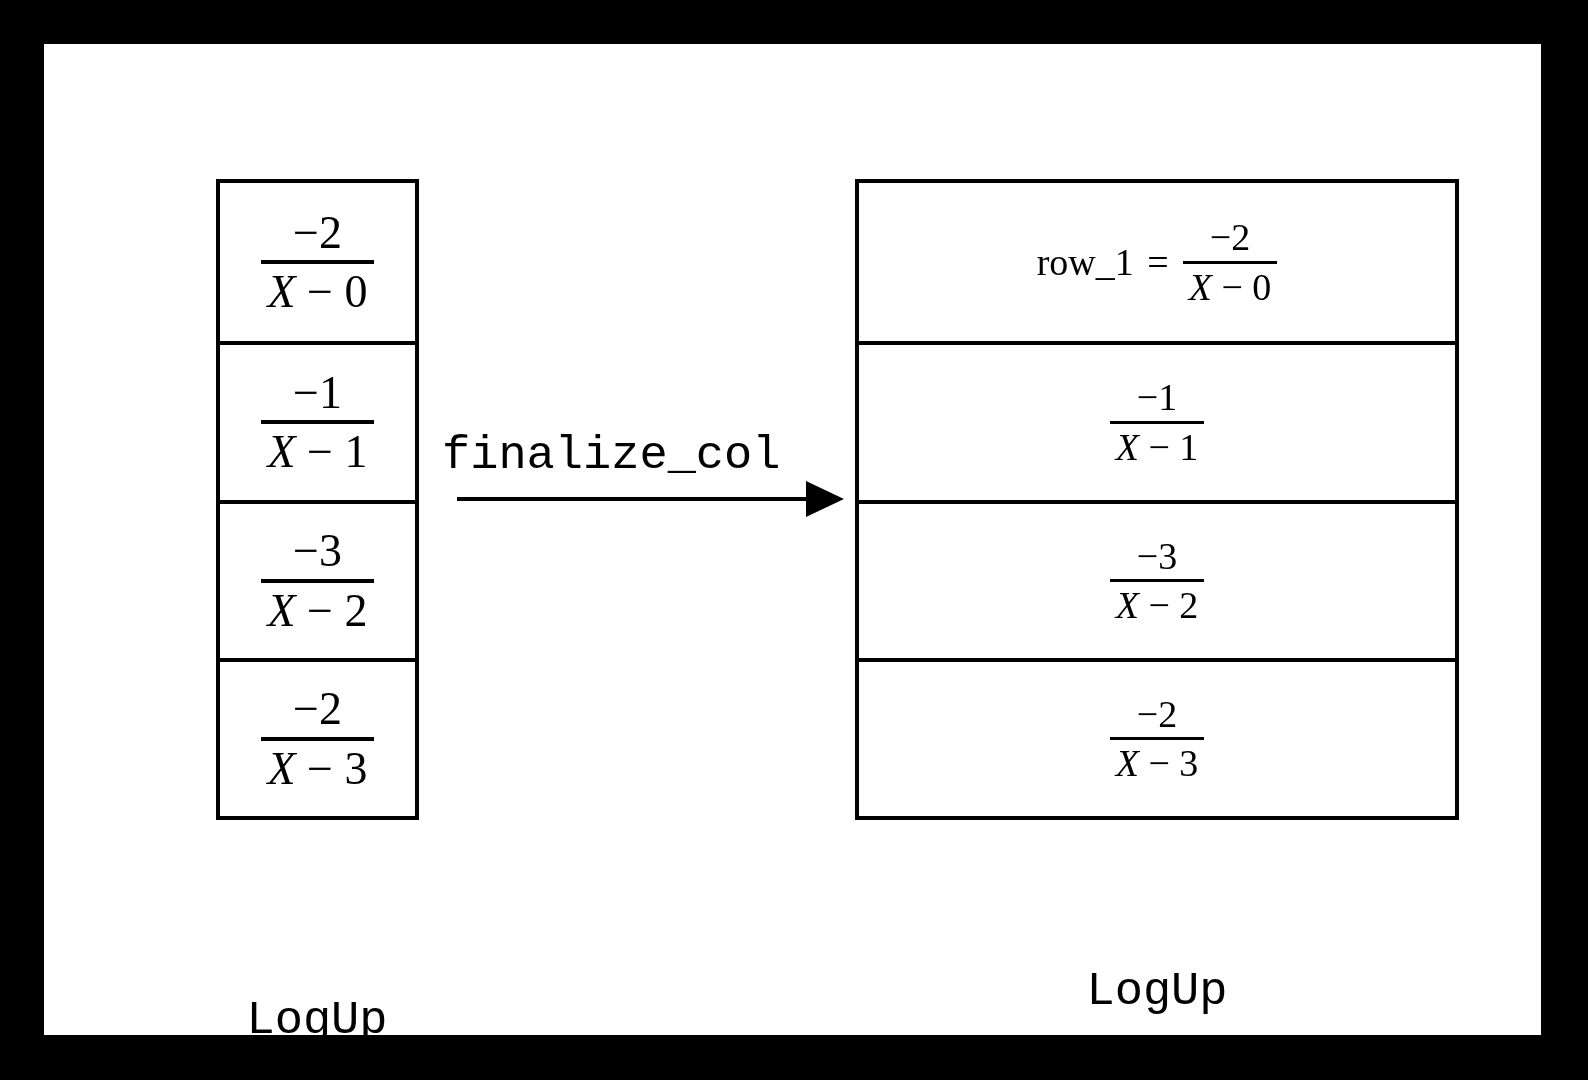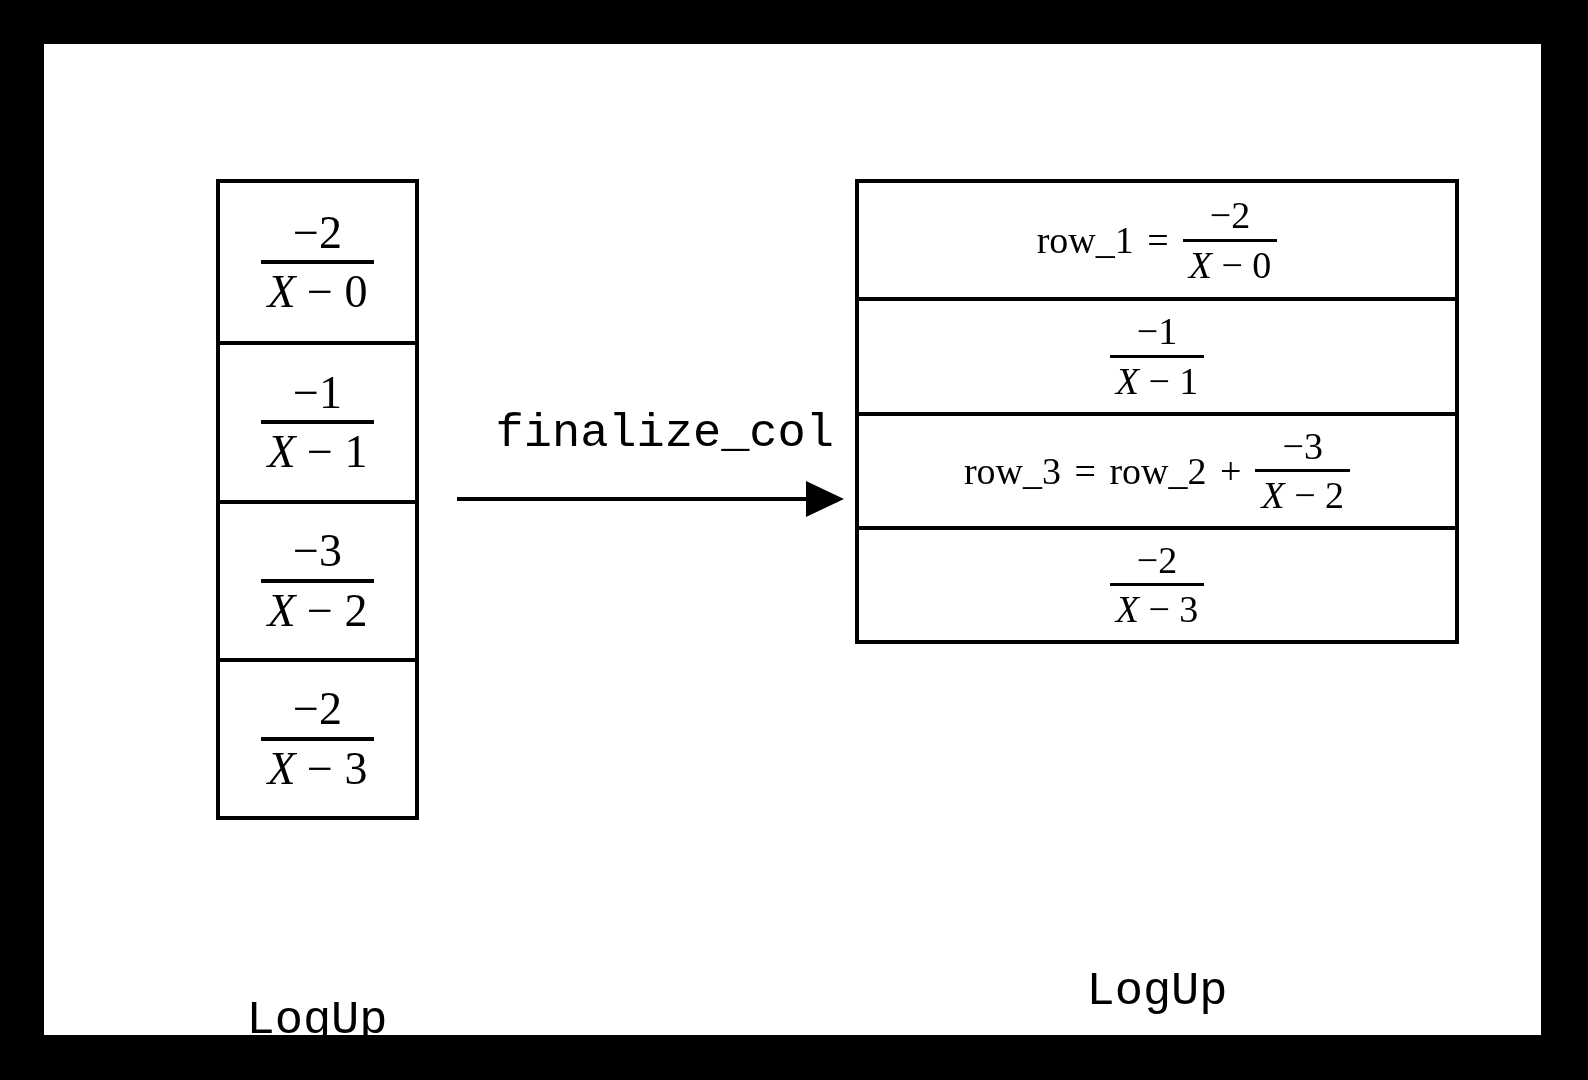--- a/index.html
+++ b/index.html
@@ -20,21 +20,21 @@
   
   .tbl {
     position: absolute;
     box-sizing: border-box;
     border: 4px solid #000;
     background: #fff;
     display: grid;
     grid-template-rows: repeat(4, 1fr);
   }
   .tbl-left  { left: 172px; top: 135px; width: 203px; height: 641px; }
-  .tbl-right { left: 811px; top: 135px; width: 604px; height: 465px; }
+  .tbl-right { left: 811px; top: 135px; width: 604px; height: 641px; }
   .cell {
     display: flex;
     align-items: center;
     justify-content: center;
     border-top: 4px solid #000;
     box-sizing: border-box;
   }
   .cell.first { border-top: none; }
   
   .math { font-family: "Liberation Serif", serif; }
@@ -80,23 +80,23 @@
   .arrow-head {
     position: absolute;
     left: 762px; top: 437px;
     width: 0; height: 0;
     border-top: 18px solid transparent;
     border-bottom: 18px solid transparent;
     border-left: 38px solid #000;
   }
   .arrow-label {
     position: absolute;
-    left: 398px; top: 364px;
+    left: 398px; top: 386px;
     width: 392px;
-    text-align: right;
+    text-align: left;
     font-family: "Liberation Mono", monospace;
     font-size: 47px;
     line-height: 1.1;
     white-space: pre;
   }
   
   .caption {
     position: absolute;
     text-align: center;
     font-family: "Liberation Mono", monospace;
@@ -162,21 +162,20 @@
       <span class="math eqrow">
         <span class="frac">
           <span class="num">−1</span>
           <span class="bar"></span>
           <span class="den"><span class="vx">X</span><span> − 1</span></span>
         </span>
       </span>
     </div>
     <div class="cell">
       <span class="math eqrow">
-        <span class="eq-pre">row_3 = row_2 +</span>
         <span class="frac">
           <span class="num">−3</span>
           <span class="bar"></span>
           <span class="den"><span class="vx">X</span><span> − 2</span></span>
         </span>
       </span>
     </div>
     <div class="cell">
       <span class="math eqrow">
         <span class="frac">

